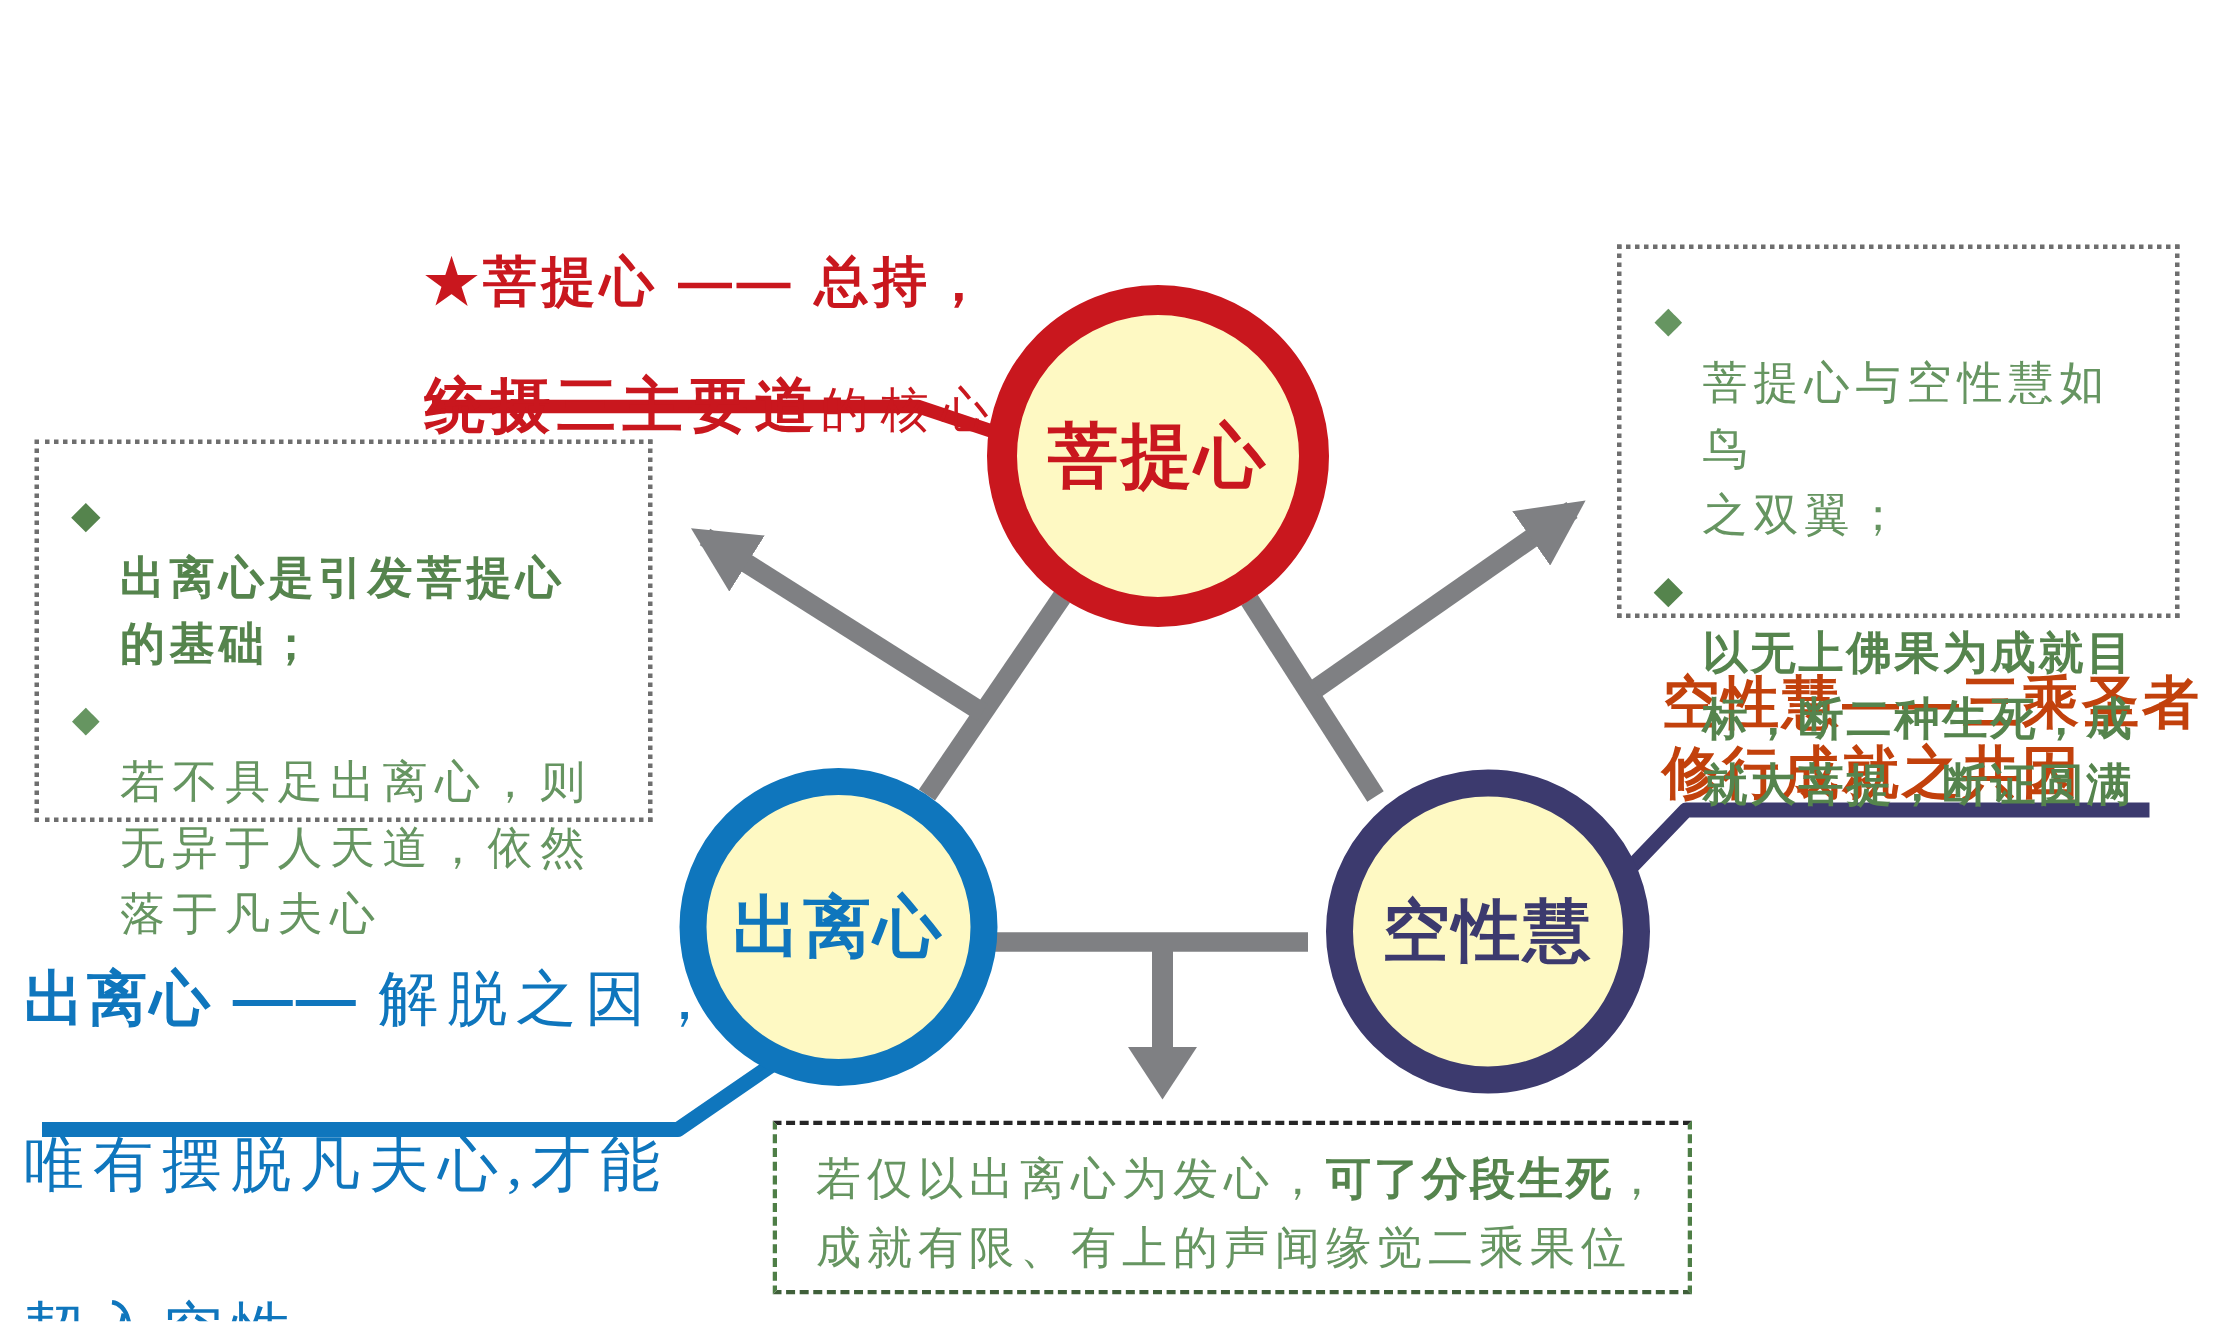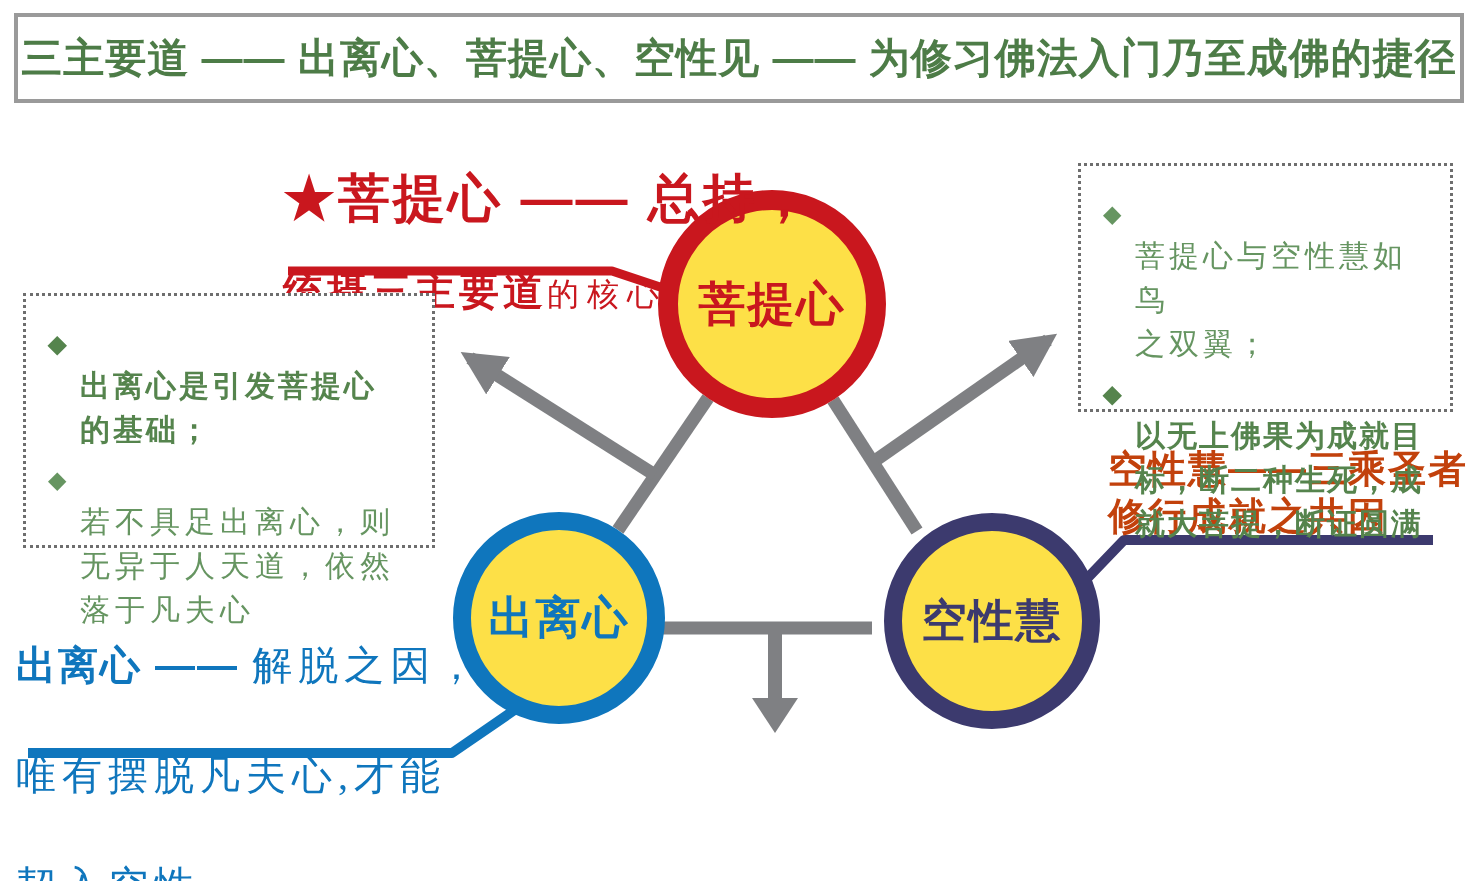--- a/index.html
+++ b/index.html
@@ -13,35 +13,35 @@
     border:4px solid #9a9a9a;box-sizing:border-box;background:#ffffff;
     display:flex;align-items:center;justify-content:center;
   }
   .title-banner span{
     color:#4d7c47;font-size:41px;font-weight:bold;letter-spacing:1px;white-space:nowrap;
   }
   
   .connectors{position:absolute;left:0;top:0;z-index:1;}
   
   .node{
-    position:absolute;z-index:2;background:#fde047;border-radius:50%;
+    position:absolute;z-index:2;background:#fef9c3;border-radius:50%;
     display:flex;align-items:center;justify-content:center;box-sizing:content-box;
   }
   .node span{font-weight:bold;letter-spacing:2px;white-space:nowrap;}
   .node-bodhicitta{left:658px;top:190px;width:188px;height:188px;border:20px solid #c9171e;}
   .node-bodhicitta span{color:#c9171e;font-size:47px;}
   .node-renunciation{left:453px;top:512px;width:176px;height:176px;border:18px solid #0f76bd;}
   .node-renunciation span{color:#0f76bd;font-size:45px;}
   .node-emptiness{left:884px;top:513px;width:180px;height:180px;border:18px solid #3c3a6e;}
   .node-emptiness span{color:#3c3a6e;font-size:45px;}
   
   .serifcjk{font-family:"Liberation Serif",serif;font-weight:normal;}
   .note{position:absolute;z-index:3;white-space:pre-line;}
   .note-bodhicitta{left:283px;top:146px;color:#c9171e;width:480px;}
-  .note-bodhicitta .l1{font-size:52px;font-weight:bold;letter-spacing:3px;white-space:nowrap;}
+  .note-bodhicitta .l1{font-size:36px;font-weight:bold;letter-spacing:3px;white-space:nowrap;}
   .note-bodhicitta .l2{margin-top:12px;white-space:nowrap;}
   .note-bodhicitta .l2 .b{font-size:40px;font-weight:bold;letter-spacing:4px;}
   .note-bodhicitta .l2 .r{font-size:32px;letter-spacing:8px;}
   .note-renunciation{left:16px;top:583px;color:#0f76bd;font-size:40px;line-height:55px;width:480px;}
   .note-renunciation .b{font-weight:bold;letter-spacing:2px;}
   .note-renunciation .r{font-family:"Liberation Serif",serif;letter-spacing:6px;}
   .note-emptiness{left:1108px;top:446px;color:#c2410c;font-size:38px;font-weight:bold;
     letter-spacing:2px;line-height:47px;}
   
   .dotbox{
@@ -69,23 +69,20 @@
   .box-bottom .l1 .b{font-family:"Liberation Sans",sans-serif;font-weight:bold;
     letter-spacing:2px;color:#55844d;}
   .box-bottom .l2{font-family:"Liberation Serif",serif;font-size:30px;letter-spacing:4px;
     line-height:42px;margin-top:4px;color:#669561;white-space:nowrap;}
 </style>
 </head>
 <body>
 
 <div class="canvas">
 
-  <div class="title-banner">
-    <span>三主要道 —— 出离心、菩提心、空性见 —— 为修习佛法入门乃至成佛的捷径</span>
-  </div>
 
   <svg class="connectors" width="1480" height="881" viewBox="0 0 1480 881">
     <defs>
       <marker id="arrowhead" viewBox="0 0 10 10" refX="7.5" refY="5" markerWidth="3.4" markerHeight="3.4" orient="auto">
         <path d="M0,0 L10,5 L0,10 z" fill="#7f8083"></path>
       </marker>
     </defs>
 
     <line x1="708" y1="398" x2="618" y2="530" stroke="#7f8083" stroke-width="13"></line>
     <line x1="833" y1="400" x2="917" y2="531" stroke="#7f8083" stroke-width="13"></line>
@@ -144,14 +141,20 @@
       <span class="bullet">◆</span><span>菩提心与空性慧如鸟
 之双翼；</span>
     </div>
     <div class="item item2">
       <span class="bullet">◆</span><span>以无上佛果为成就目
 标，断二种生死，成
 就大菩提，断证圆满</span>
     </div>
   </div>
 
+  <div class="dotbox box-bottom">
+    <div class="l1">
+      <span>若仅以出离心为发心，</span><span class="b">可了分段生死</span><span>，</span>
+    </div>
+    <div class="l2">成就有限、有上的声闻缘觉二乘果位</div>
+  </div>
 
 </div>
 
 </body></html>

